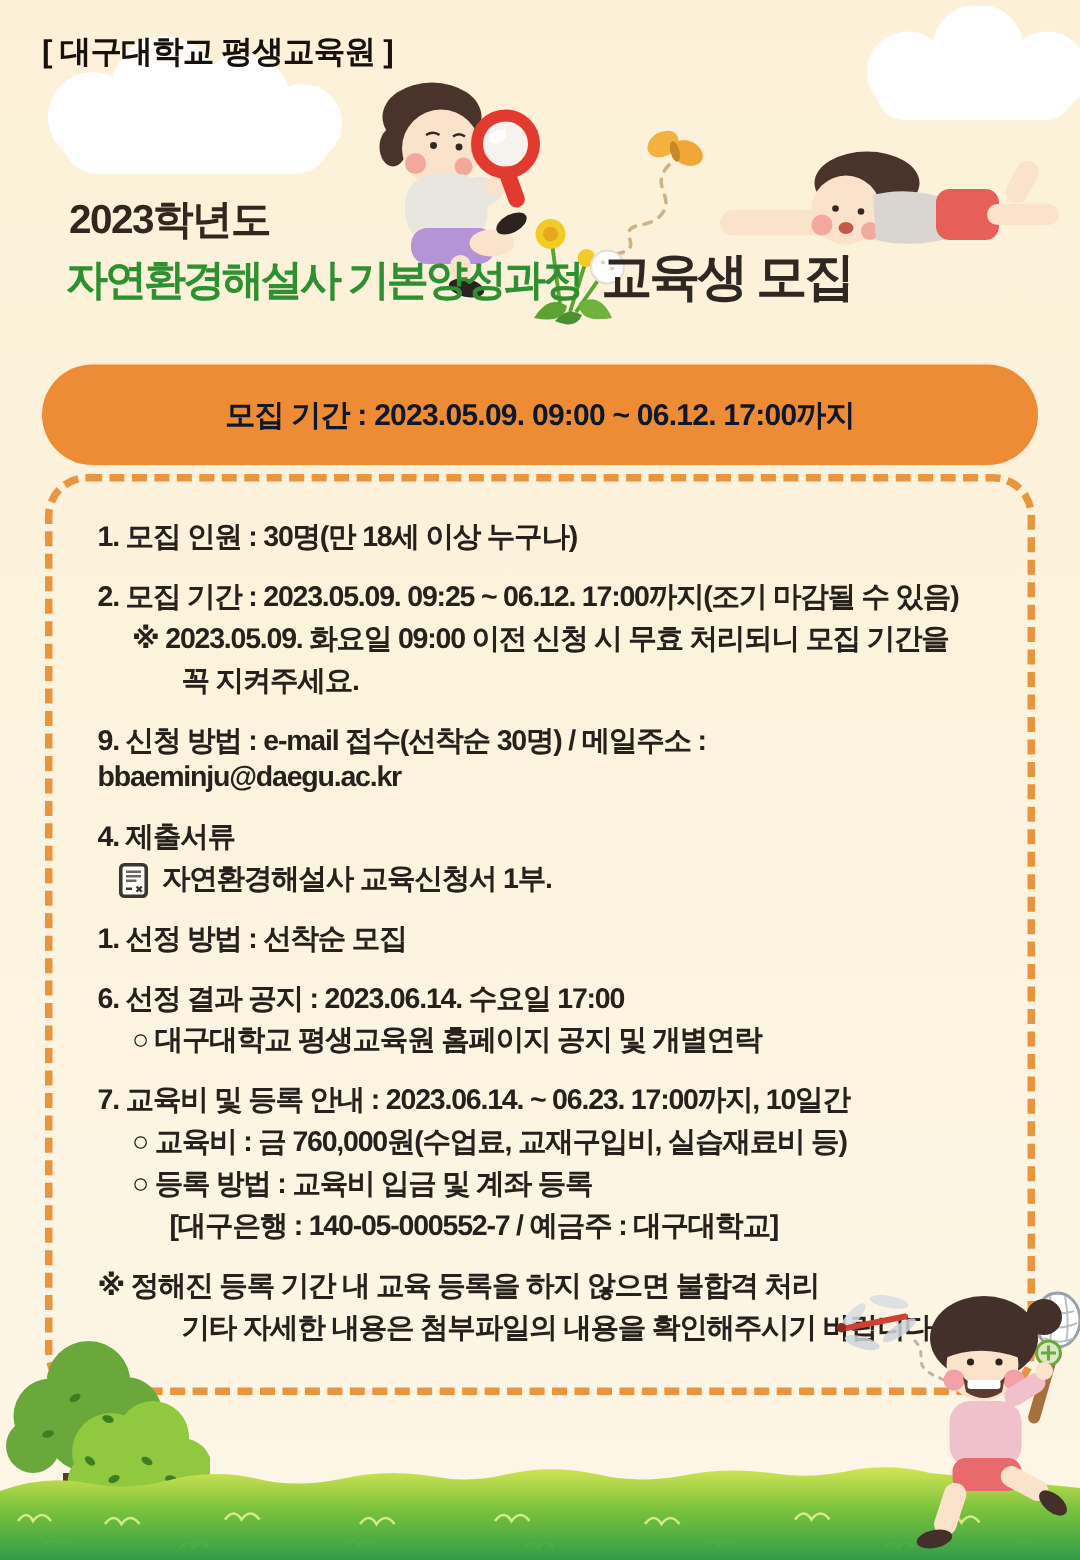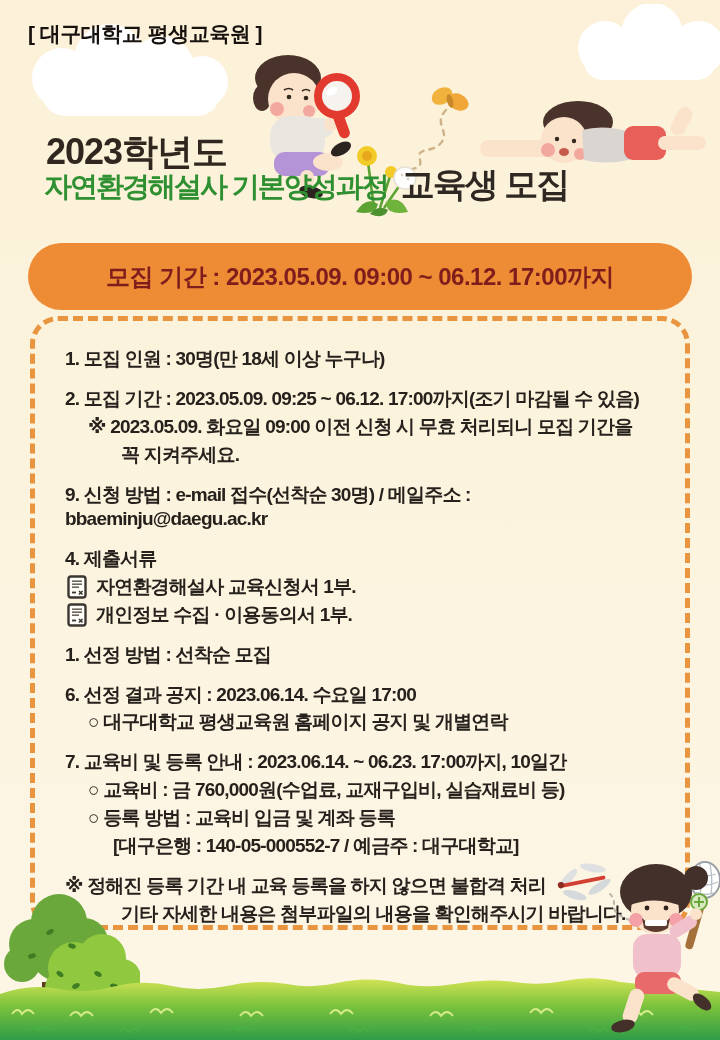--- a/index.html
+++ b/index.html
@@ -6,42 +6,42 @@
   .poster{
     position:relative;width:720px;height:1040px;overflow:hidden;
     background:linear-gradient(180deg,#fcf1d8 0%,#fcf3dd 40%,#fdf6e6 100%);
     font-family:"Liberation Sans","DejaVu Sans",sans-serif;
   }
   .abs{position:absolute;}
   .org-label{
     left:28px;top:20px;font-size:21px;font-weight:bold;color:#17120e;
     letter-spacing:-0.5px;z-index:2;
   }
-  .year{left:46px;top:128px;font-size:36px;font-weight:bold;color:#32271f;letter-spacing:-1px;z-index:2;}
+  .year{left:46px;top:128px;font-size:27px;font-weight:bold;color:#32271f;letter-spacing:-1px;z-index:2;}
   .title-row{left:44px;top:162px;display:flex;align-items:baseline;gap:13px;white-space:nowrap;z-index:2;}
   .title-main{font-size:28px;font-weight:bold;color:#2e9030;letter-spacing:-2px;}
   .title-sub{font-size:34px;font-weight:bold;color:#2f2822;letter-spacing:-2px;}
   .banner{
     left:28px;top:243px;width:664px;height:67px;background:#ee8b35;border-radius:34px;
     display:flex;align-items:center;justify-content:center;z-index:2;
   }
-  .banner-text{color:#7f1d1d;font-size:24px;font-weight:bold;letter-spacing:-0.5px;}
+  .banner-text{color:#0f172a;font-size:20px;font-weight:bold;letter-spacing:-0.5px;}
   .notice-box{
     left:30px;top:316px;width:660px;height:614px;box-sizing:border-box;
     border:5px dashed #e9953f;border-radius:28px;padding:26px 14px 0 16px;z-index:1;
   }
   .line{
     font-size:19px;font-weight:bold;color:#26211c;line-height:1.26;
     letter-spacing:-0.8px;margin:0 0 4px 14px;
   }
   .line.gap{margin-top:16px;}
   .l1{margin-left:37px;}
   .l2{margin-left:70px;}
   .l3{margin-left:62px;}
-  .doc{margin-left:16px;display:flex;align-items:flex-end;gap:9px;}
+  .doc{margin-left:28px;display:flex;align-items:flex-end;gap:9px;}
   .doc svg{flex:0 0 auto;}
   .z2{z-index:2;}.z3{z-index:3;}.z4{z-index:4;}.z5{z-index:5;}.z6{z-index:6;}
 </style>
 </head>
 <body>
 
 <div class="poster">
 
   <svg class="abs" style="left:20px;top:20px;" width="220" height="102" viewBox="0 0 220 102">
     <circle cx="42" cy="58" r="30" fill="#ffffff"></circle>
@@ -139,31 +139,20 @@
           <svg width="20" height="24" viewBox="0 0 20 24">
     <rect x="1.5" y="1.5" width="17" height="21" rx="2.5" fill="#fffdf8" stroke="#3a3632" stroke-width="2.4"></rect>
     <line x1="5" y1="6.2" x2="15" y2="6.2" stroke="#6b6660" stroke-width="1.6"></line>
     <line x1="5" y1="9.2" x2="15" y2="9.2" stroke="#6b6660" stroke-width="1.6"></line>
     <line x1="5" y1="12.2" x2="12" y2="12.2" stroke="#6b6660" stroke-width="1.6"></line>
     <line x1="5" y1="17.5" x2="9" y2="17.5" stroke="#3a3632" stroke-width="1.8"></line>
     <path d="M12 16 l3.5 3.5 M15.5 16 L12 19.5" stroke="#3a3632" stroke-width="1.6"></path>
   </svg>
           <span>자연환경해설사 교육신청서 1부.</span>
         </div>
-        <div class="line doc">
-          <svg width="20" height="24" viewBox="0 0 20 24">
-    <rect x="1.5" y="1.5" width="17" height="21" rx="2.5" fill="#fffdf8" stroke="#3a3632" stroke-width="2.4"></rect>
-    <line x1="5" y1="6.2" x2="15" y2="6.2" stroke="#6b6660" stroke-width="1.6"></line>
-    <line x1="5" y1="9.2" x2="15" y2="9.2" stroke="#6b6660" stroke-width="1.6"></line>
-    <line x1="5" y1="12.2" x2="12" y2="12.2" stroke="#6b6660" stroke-width="1.6"></line>
-    <line x1="5" y1="17.5" x2="9" y2="17.5" stroke="#3a3632" stroke-width="1.8"></line>
-    <path d="M12 16 l3.5 3.5 M15.5 16 L12 19.5" stroke="#3a3632" stroke-width="1.6"></path>
-  </svg>
-          <span>개인정보 수집 · 이용동의서 1부.</span>
-        </div>
         <div class="line gap"><span>1. 선정 방법 : 선착순 모집</span></div>
         <div class="line gap"><span>6. 선정 결과 공지 : 2023.06.14. 수요일 17:00</span></div>
         <div class="line l1"><span>○ 대구대학교 평생교육원 홈페이지 공지 및 개별연락</span></div>
         <div class="line gap"><span>7. 교육비 및 등록 안내 : 2023.06.14. ~ 06.23. 17:00까지, 10일간</span></div>
         <div class="line l1"><span>○ 교육비 : 금 760,000원(수업료, 교재구입비, 실습재료비 등)</span></div>
         <div class="line l1"><span>○ 등록 방법 : 교육비 입금 및 계좌 등록</span></div>
         <div class="line l3"><span>[대구은행 : 140-05-000552-7 / 예금주 : 대구대학교]</span></div>
         <div class="line gap"><span>※ 정해진 등록 기간 내 교육 등록을 하지 않으면 불합격 처리</span></div>
         <div class="line l2"><span>기타 자세한 내용은 첨부파일의 내용을 확인해주시기 바랍니다.</span></div>
       </div>

